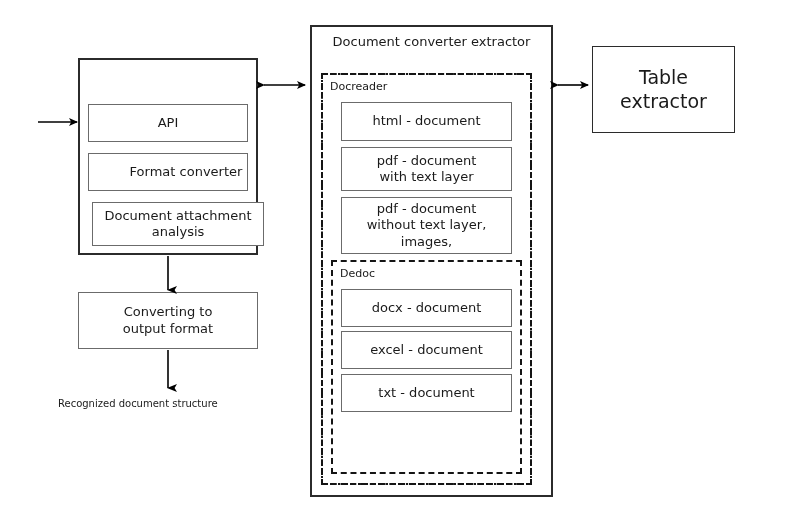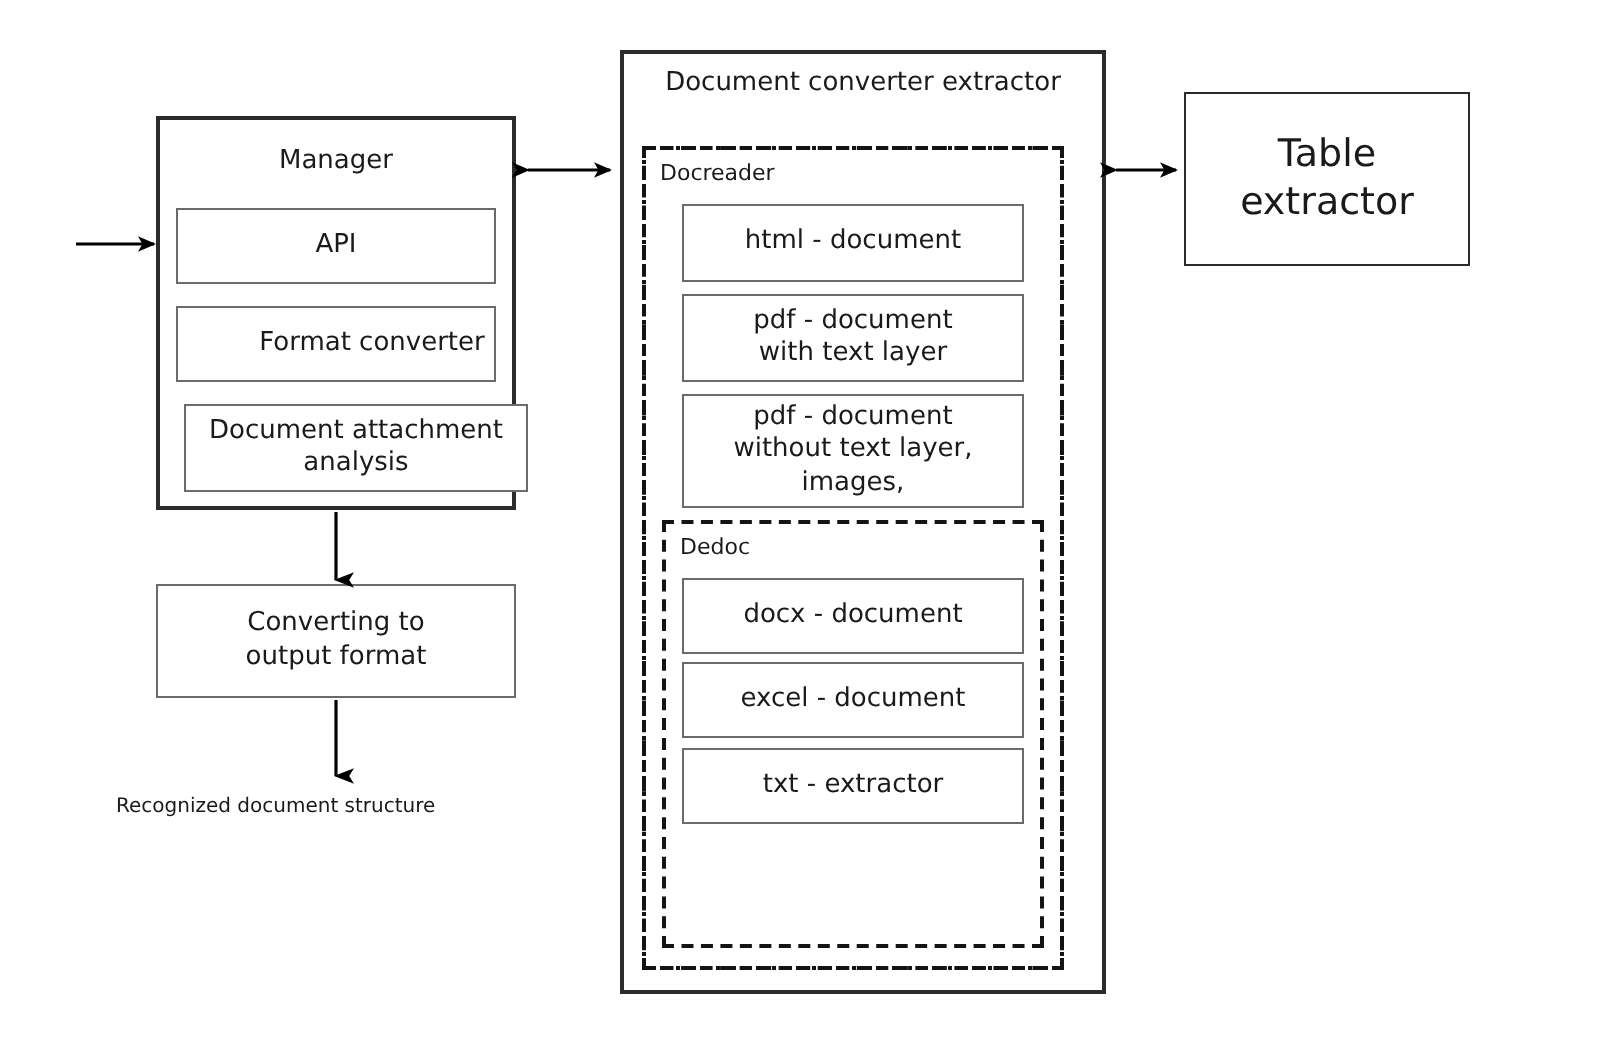--- a/index.html
+++ b/index.html
@@ -85,21 +85,20 @@
     height: 525px;
     pointer-events: none;
   }
 </style>
 </head>
 <body>
 
 <div id="canvas">
 
   <div class="box outer-box" style="left:78px; top:58px; width:180px; height:197px;"></div>
-  <div class="title-label" style="left:78px; top:73px; width:180px; text-align:center;">Manager</div>
 
   <div class="box manager-sub" style="left:88px; top:104px; width:160px; height:38px;">API</div>
 
   <div class="box manager-sub" style="left:88px; top:153px; width:160px; height:38px;padding-left:36px;">Format converter</div>
 
   <div class="box manager-sub" style="left:92px; top:202px; width:172px; height:44px;">Document attachment
 analysis</div>
 
   <div class="box" style="left:78px; top:292px; width:180px; height:57px; border:1.5px solid #6b6b6b; font-size:13px;">Converting to
 output format</div>
@@ -121,21 +120,21 @@
 without text layer,
 images,</div>
 
   <div class="dashed-box" style="left:331px; top:260px; width:191px; height:214px;"></div>
   <div class="group-title" style="left:340px; top:267px;">Dedoc</div>
 
   <div class="box leaf-box" style="left:341px; top:289px; width:171px; height:38px;">docx - document</div>
 
   <div class="box leaf-box" style="left:341px; top:331px; width:171px; height:38px;">excel - document</div>
 
-  <div class="box leaf-box" style="left:341px; top:374px; width:171px; height:38px;">txt - extractor</div>
+  <div class="box leaf-box" style="left:341px; top:374px; width:171px; height:38px;">txt - document</div>
 
 
   <div class="box" style="left:592px; top:46px; width:143px; height:87px; border:1.5px solid #2b2b2b; font-size:19px;">Table extractor</div>
 
   <svg class="arrows" viewBox="0 0 800 525" xmlns="http://www.w3.org/2000/svg">
     <defs>
       <marker id="ah" markerWidth="9" markerHeight="9" refX="8" refY="4.5" orient="auto" markerUnits="userSpaceOnUse">
         <path d="M0,0.6 L9,4.5 L0,8.4 L2.2,4.5 Z" fill="#000000"></path>
       </marker>
       <marker id="ah-start" markerWidth="9" markerHeight="9" refX="1" refY="4.5" orient="auto-start-reverse" markerUnits="userSpaceOnUse">

